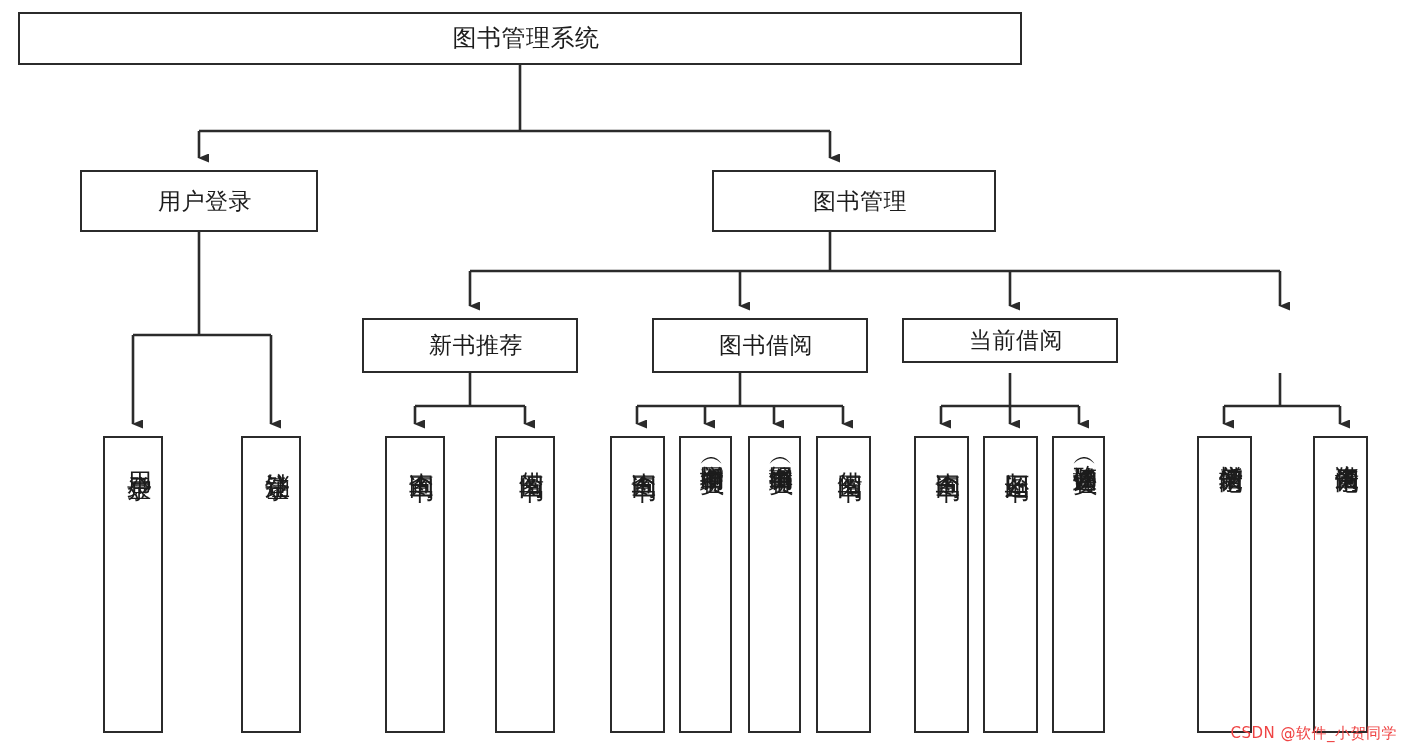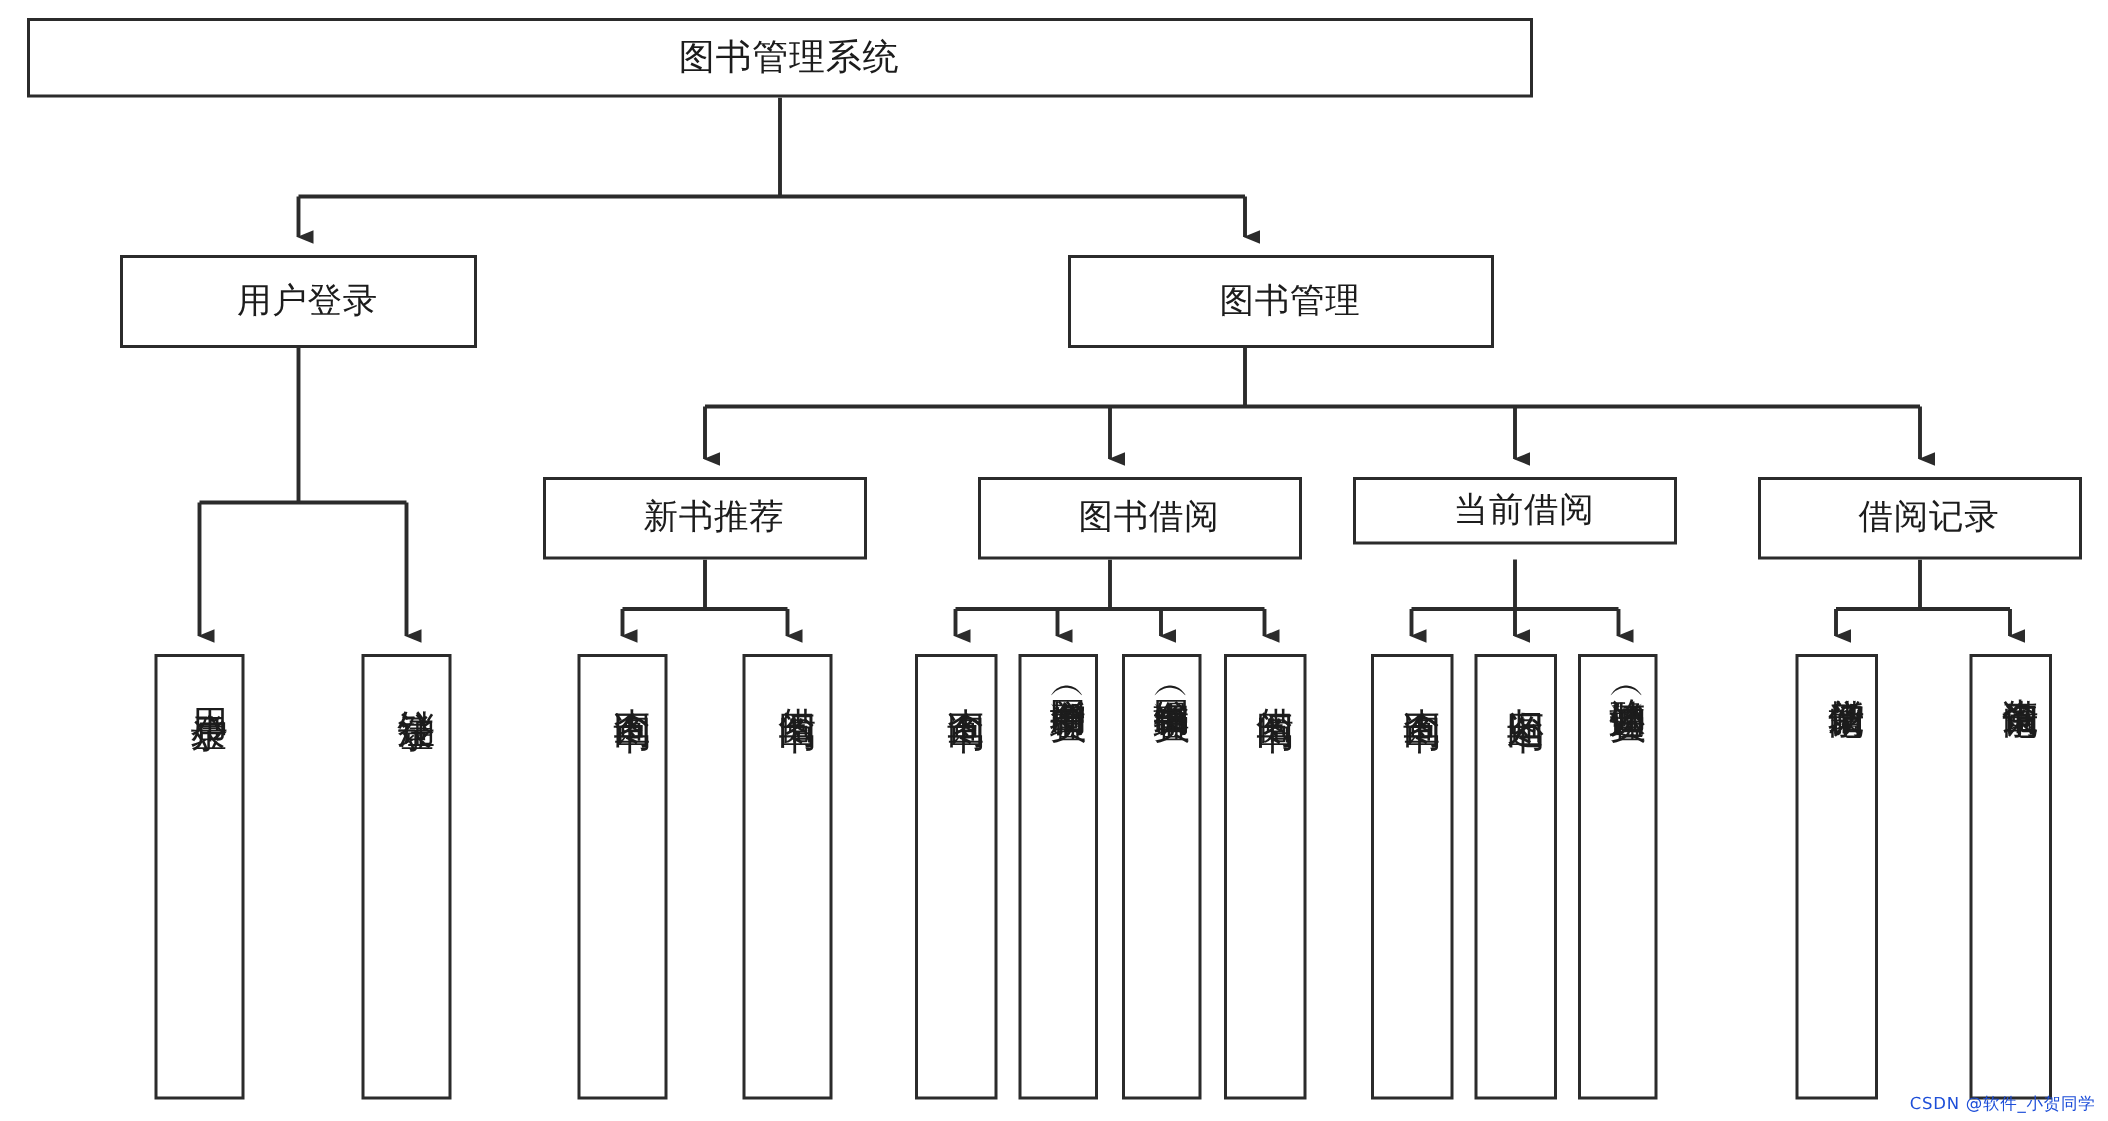--- a/index.html
+++ b/index.html
@@ -69,22 +69,22 @@
     font-size: 24px;
     letter-spacing: 1px;
   }
   .node.vert.tight {
     padding-top: 8px;
   }
   .watermark {
     position: absolute;
     right: 8px;
     bottom: 4px;
-    font-size: 11px;
-    color: #1d4ed8;
+    font-size: 15px;
+    color: #ef4444;
     white-space: nowrap;
     letter-spacing: 0.5px;
     text-align: center;
   }
 </style>
 </head>
 <body>
 
 <div id="canvas">
 
@@ -151,23 +151,20 @@
 
   <div class="node horiz" style="left:362px; top:318px; width:216px; height:55px;">
     <span class="label">新书推荐</span>
   </div>
   <div class="node horiz" style="left:632px; top:318px; width:216px; height:55px;margin-left:20px;">
     <span class="label">图书借阅</span>
   </div>
   <div class="node horiz" style="left:902px; top:318px; width:216px; height:45px;">
     <span class="label">当前借阅</span>
   </div>
-  <div class="node horiz" style="left:1172px; top:318px; width:216px; height:55px;">
-    <span class="label">借阅记录</span>
-  </div>
 
   <div class="node vert" style="left:103px; top:436px; width:60px; height:297px;">
     <span class="label">用户登录</span>
   </div>
   <div class="node vert" style="left:241px; top:436px; width:60px; height:297px;">
     <span class="label">注销登录</span>
   </div>
 
   <div class="node vert" style="left:385px; top:436px; width:60px; height:297px;">
     <span class="label">查询图书</span>

